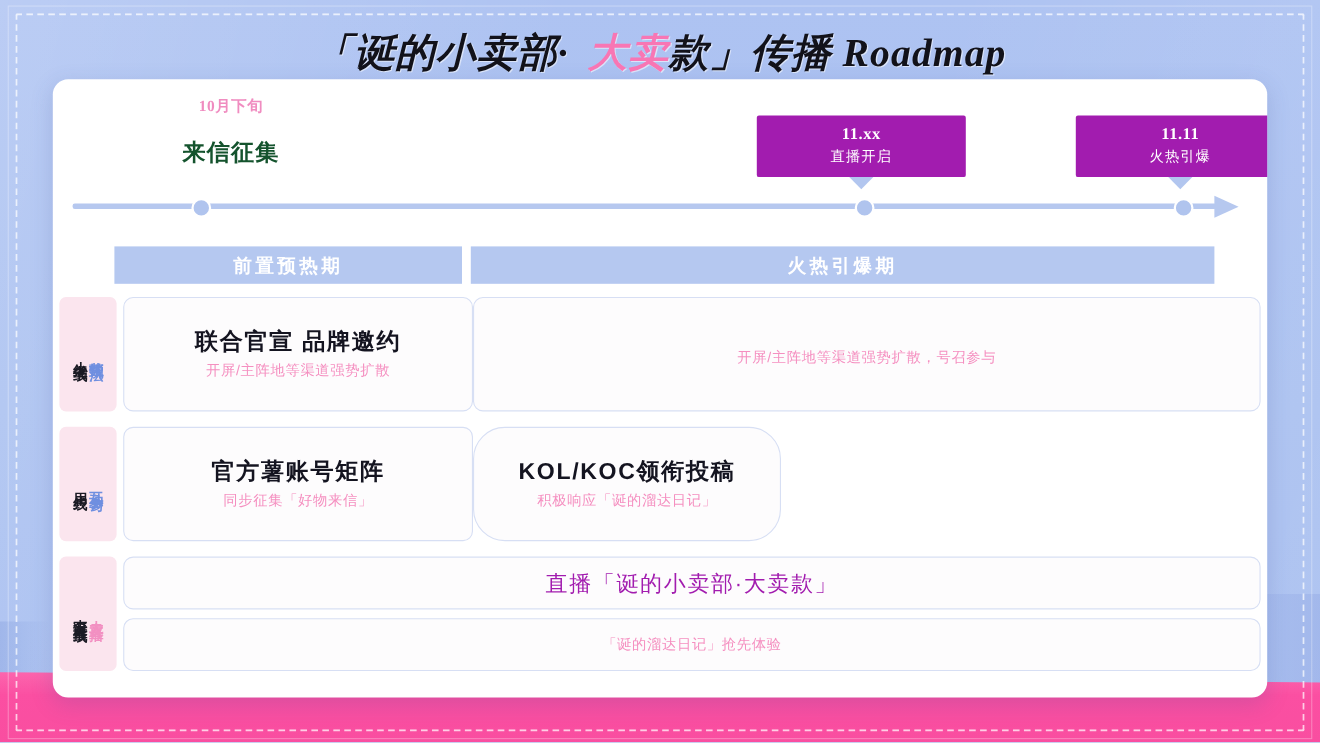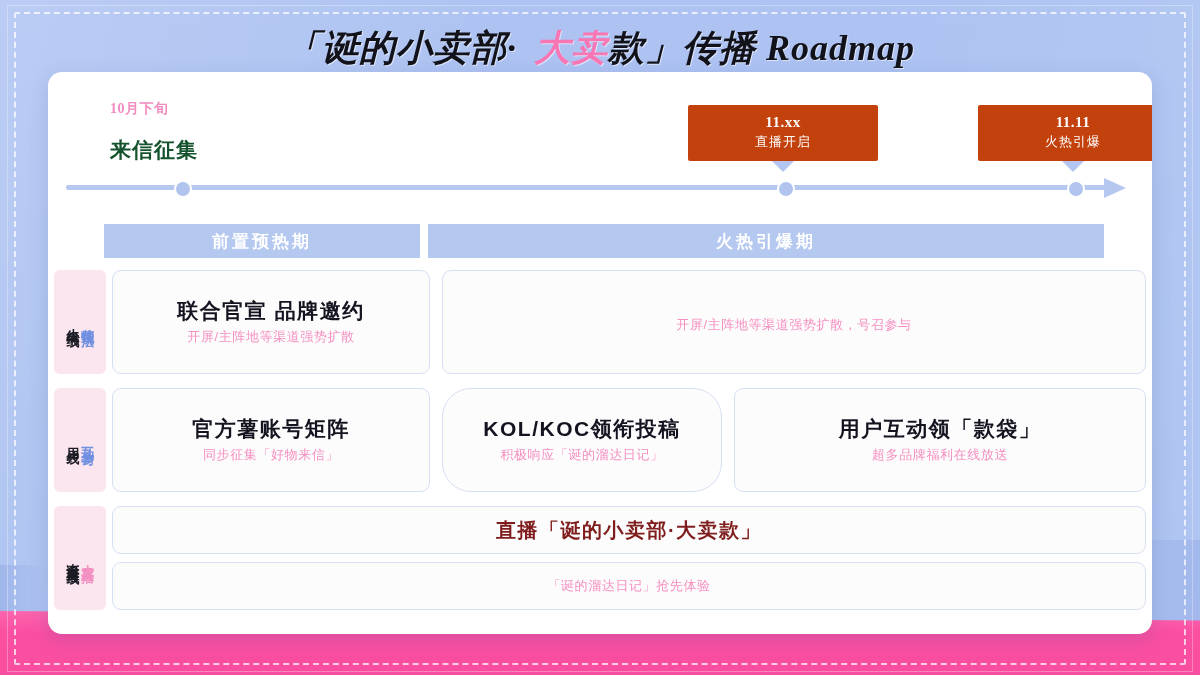--- a/index.html
+++ b/index.html
@@ -65,34 +65,34 @@
     position:absolute;left:48px;top:72px;width:1104px;height:562px;
     background:#ffffff;border-radius:14px;
     box-shadow:0 6px 20px rgba(60,80,150,.18);
     overflow:hidden;
   }
 
   
   .tl-zone{position:absolute;left:0;top:0;width:100%;height:140px;}
 
   .tl-first{
-    position:absolute;left:62px;top:28px;width:200px;
+    position:absolute;left:62px;top:16px;text-align:center;width:200px;
   }
   .tl-first .date{
     font-family:"Liberation Serif","DejaVu Serif",serif;
     font-size:14px;font-weight:bold;color:#f08cc0;letter-spacing:.5px;
   }
   .tl-first .label{
     margin-top:18px;font-size:21px;font-weight:bold;color:#14532d;
     letter-spacing:1px;
   }
 
   .callout{
     position:absolute;top:33px;
-    background:#c2410c;color:#ffffff;text-align:center;
+    background:#a21caf;color:#ffffff;text-align:center;
     padding:9px 0 10px;border-radius:2px;
   }
   .callout .c-date{
     font-family:"Liberation Serif","DejaVu Serif",serif;
     font-size:15px;font-weight:bold;letter-spacing:.5px;
   }
   .callout .c-label{font-size:13px;margin-top:2px;letter-spacing:1px;}
   .callout:after{
     content:"";position:absolute;left:50%;bottom:-11px;margin-left:-11px;
     width:0;height:0;border-left:11px solid transparent;
@@ -141,21 +141,21 @@
     gap:1px;
   }
   .vtext{
     writing-mode:vertical-rl;text-orientation:upright;
     font-size:13px;font-weight:bold;letter-spacing:2px;line-height:1.05;
   }
   .vtext.dark{color:#1b1b24;}
   .vtext.blue{color:#6f8fe0;}
   .vtext.pink{color:#f290c2;}
 
-  .row-cards{flex:1;display:flex;gap:12px;margin-left:6px;}
+  .row-cards{flex:1;display:flex;gap:0;margin-left:6px;}
   .card{
     background:#fdfcfd;border:1.5px solid #d7dff4;border-radius:9px;
     display:flex;flex-direction:column;align-items:center;justify-content:center;
     text-align:center;padding:4px 8px;box-sizing:border-box;
   }
   .card .t{
     font-size:21px;font-weight:bold;color:#141420;letter-spacing:1.5px;
     line-height:1.2;
   }
   .card .s{
@@ -171,21 +171,21 @@
   
   .row3-cards{flex:1;display:flex;gap:10px;margin-left:6px;}
   #card-r3-c1{flex:0 0 494px;}
   .row3-right{flex:1;display:flex;flex-direction:column;gap:8px;}
   .card-inline{
     background:#fdfcfd;border:1.5px solid #d7dff4;border-radius:9px;
     flex:1;display:flex;align-items:center;justify-content:center;
     gap:18px;padding:0 14px;box-sizing:border-box;
   }
   .card-inline .t{
-    font-size:20px;font-weight:bold;color:#7f1d1d;letter-spacing:1.5px;
+    font-size:20px;font-weight:normal;color:#a21caf;letter-spacing:1.5px;
   }
   .card-inline .s{font-size:13px;color:#f58fc0;letter-spacing:.6px;line-height:1.35;}
   .s-two{text-align:center;}
 </style>
 </head>
 <body>
 
 <div class="wall"></div>
 <div class="wall-sheen"></div>
 <div class="corner-left"></div>
@@ -257,24 +257,20 @@
       </div>
       <div class="row-cards">
         <div class="card" id="card-r2-c1">
           <div class="t">官方薯账号矩阵</div>
           <div class="s">同步征集「好物来信」</div>
         </div>
         <div class="card" id="card-r2-c2">
           <div class="t">KOL/KOC领衔投稿</div>
           <div class="s">积极响应「诞的溜达日记」</div>
         </div>
-        <div class="card" id="card-r2-c3">
-          <div class="t">用户互动领「款袋」</div>
-          <div class="s">超多品牌福利在线放送</div>
-        </div>
       </div>
     </div>
 
     <div class="row">
       <div class="row-label">
         <span class="vtext dark">李诞直播线</span>
         <span class="vtext pink">大卖直播</span>
       </div>
       <div class="row3-cards">
         <div class="row3-right">

